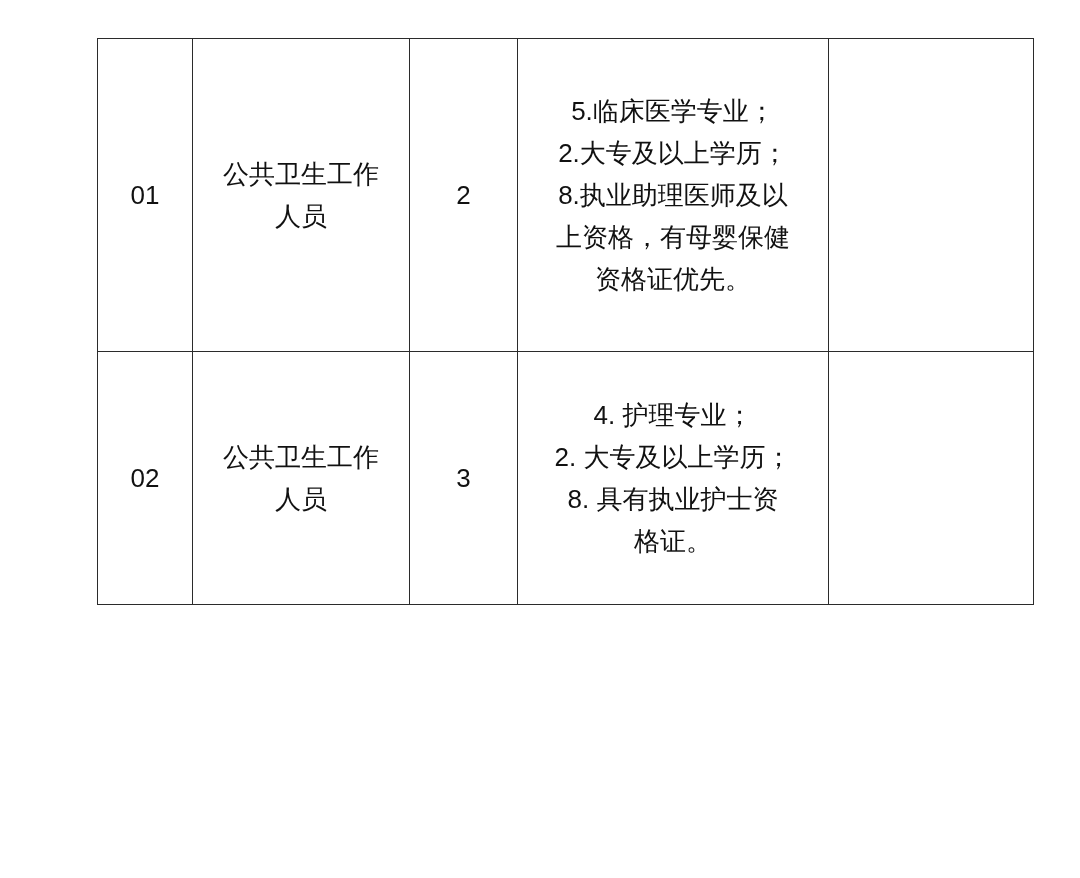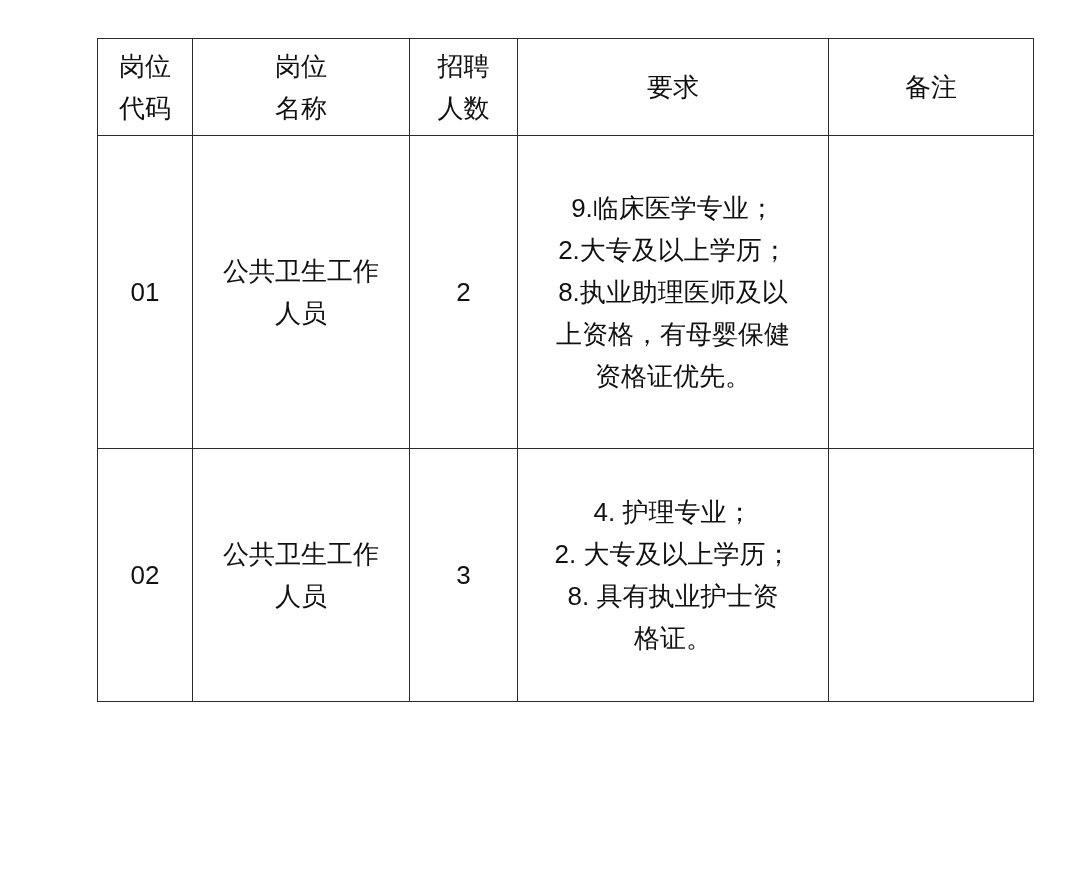--- a/index.html
+++ b/index.html
@@ -85,50 +85,30 @@
   <div class="table-wrap">
     <table class="recruit-table">
       <colgroup>
         <col class="c-code">
         <col class="c-name">
         <col class="c-num">
         <col class="c-req">
         <col class="c-note">
       </colgroup>
       <tbody>
-        <tr>
-          <td class="head-cell">
-            <span class="l">岗位</span>
-            <span class="l">代码</span>
-          </td>
-          <td class="head-cell">
-            <span class="l">岗位</span>
-            <span class="l">名称</span>
-          </td>
-          <td class="head-cell">
-            <span class="l">招聘</span>
-            <span class="l">人数</span>
-          </td>
-          <td class="head-cell">
-            <span class="l">要求</span>
-          </td>
-          <td class="head-cell">
-            <span class="l">备注</span>
-          </td>
-        </tr>
 
         <tr class="row-a">
           <td class="code-cell">01</td>
           <td class="name-cell">
             <span class="l">公共卫生工作</span>
             <span class="l">人员</span>
           </td>
           <td class="num-cell">2</td>
           <td class="req-cell">
-            <span class="line">9.临床医学专业；</span>
+            <span class="line">5.临床医学专业；</span>
             <span class="line">2.大专及以上学历；</span>
             <span class="line">8.执业助理医师及以</span>
             <span class="line">上资格，有母婴保健</span>
             <span class="line">资格证优先。</span>
           </td>
           <td class="note-cell"></td>
         </tr>
 
         <tr class="row-b">
           <td class="code-cell">02</td>

